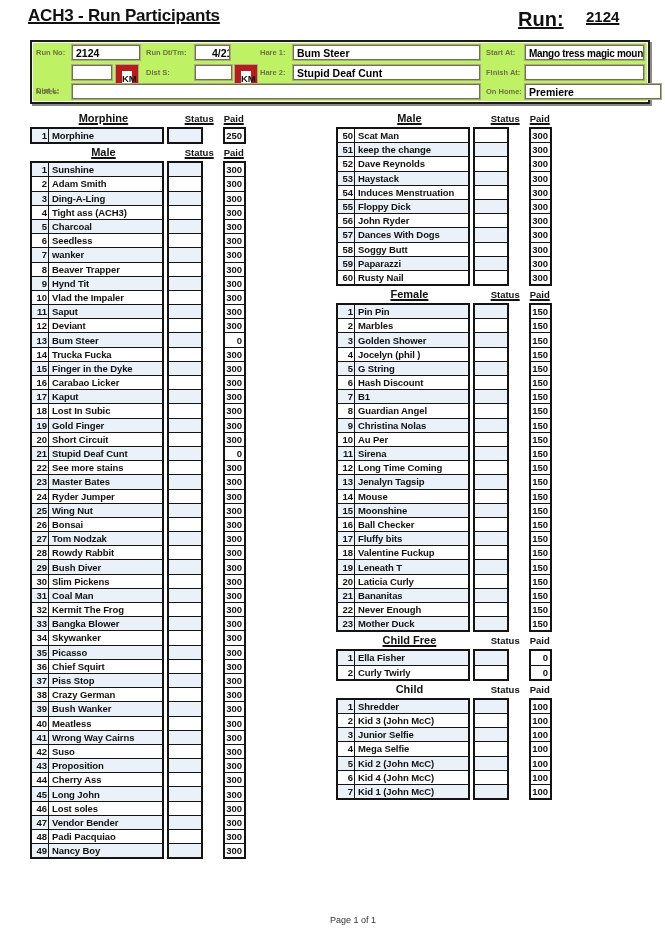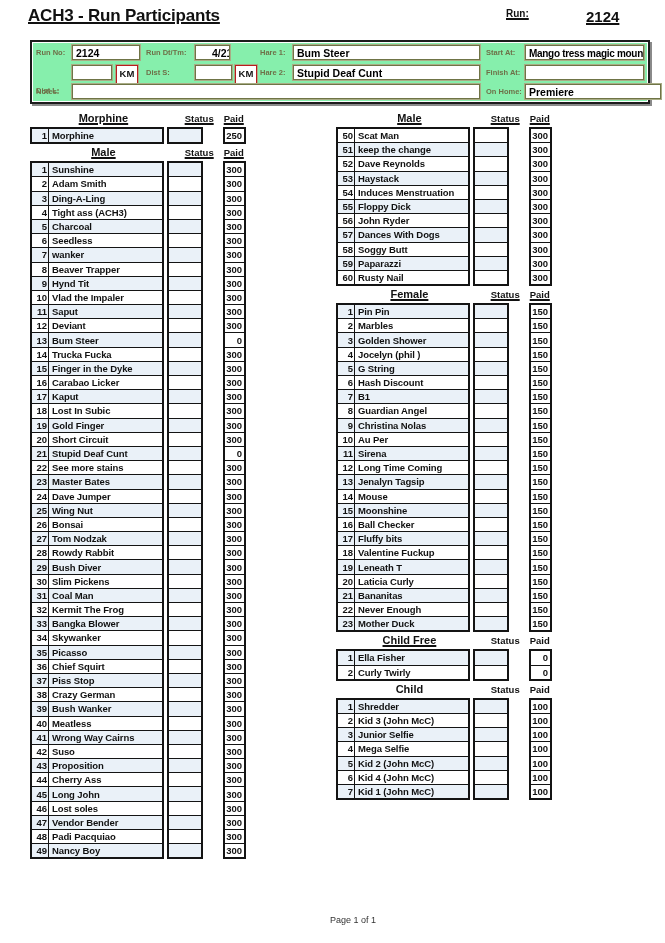--- a/index.html
+++ b/index.html
@@ -10,51 +10,51 @@
   }
   .u { text-decoration:underline; text-decoration-thickness:1.5px; }
 
   
   .page-title {
     position:absolute; left:28px; top:6px;
     font-size:17px; font-weight:bold; text-decoration:underline;
     text-decoration-thickness:2px; letter-spacing:-0.2px;
   }
   .run-label {
-    position:absolute; top:8px; left:506px;
-    font-size:10px; font-weight:bold; text-decoration:underline;
+    position:absolute; top:8px; left:518px;
+    font-size:20px; font-weight:bold; text-decoration:underline;
     text-decoration-thickness:2px;
     text-align:center;
   }
   .run-number {
     position:absolute; top:8px; left:586px;
     font-size:15px; font-weight:bold; text-decoration:underline;
     text-decoration-thickness:2px;
   }
 
   
   .runinfo {
     position:absolute; left:30px; top:40px; width:616px; height:60px;
-    border:2px solid #1c1c1c; background:#86efac;
+    border:2px solid #1c1c1c; background:#bef264;
     box-shadow:2px 2px 0 #8a8a8a, inset 0 0 0 1px #ffffff;
   }
   .ri-label {
     position:absolute; font-size:7.5px; color:#6e7048; font-weight:bold;
     white-space:nowrap;
   }
   .ri-box {
     position:absolute; height:15px; background:#fff;
     border:1px solid #6f7446; outline:1px solid #a9ac85;
     font-size:10.5px; font-weight:bold; color:#000;
     line-height:15px; padding-left:3px; white-space:nowrap; overflow:hidden;
     box-sizing:border-box;
   }
   .ri-km {
     position:absolute; height:28px; width:22px; background:#fff;
-    border:1px solid #b91c1c; outline:1px solid #a9ac85;
+    border:6px solid #b91c1c; outline:1px solid #a9ac85;
     font-size:9.5px; font-weight:bold; text-align:center; line-height:15px;
     box-sizing:border-box;
   }
 
   
   .pcol { position:absolute; top:112px; width:216px; }
   #col-left  { left:30px; }
   #col-right { left:336px; }
 
   .sec-head { display:flex; height:14px; margin-bottom:1px; }
@@ -247,21 +247,21 @@
           <div class="row">
             <span class="num">22</span>
             <span class="pname">See more stains</span>
           </div>
           <div class="row tint">
             <span class="num">23</span>
             <span class="pname">Master Bates</span>
           </div>
           <div class="row">
             <span class="num">24</span>
-            <span class="pname">Dave Jumper</span>
+            <span class="pname">Ryder Jumper</span>
           </div>
           <div class="row tint">
             <span class="num">25</span>
             <span class="pname">Wing Nut</span>
           </div>
           <div class="row">
             <span class="num">26</span>
             <span class="pname">Bonsai</span>
           </div>
           <div class="row tint">

